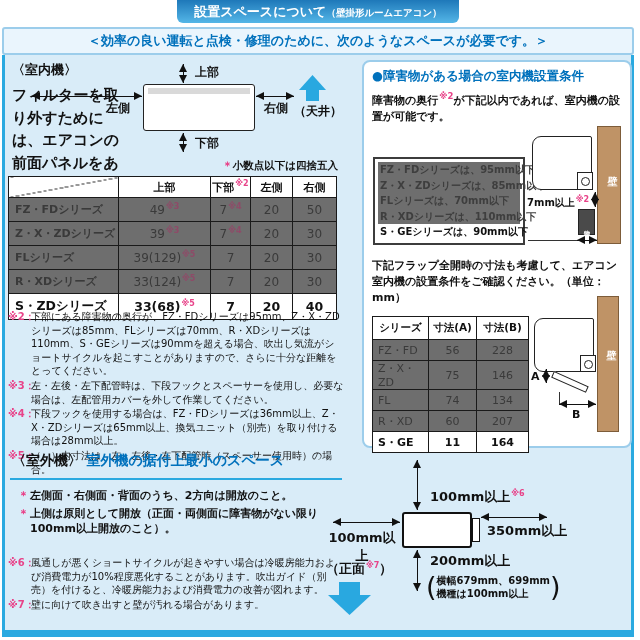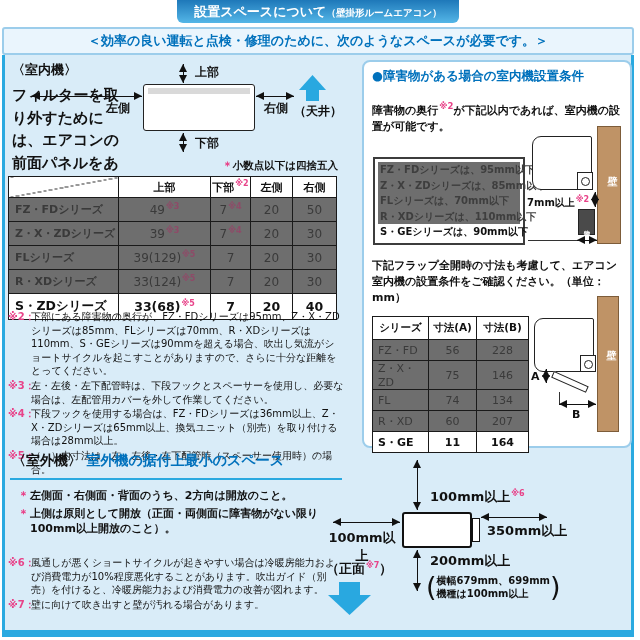--- a/index.html
+++ b/index.html
@@ -53,21 +53,21 @@
   .bullet{margin:0 0 3px 0;font-size:11px;line-height:1.38;position:relative;padding-left:12px;font-weight:bold;}
   .bullet .star{position:absolute;left:0;top:0;color:#e84389;}
 
   
   #outdoor-underline{left:10px;top:478px;width:332px;height:2px;background:#2aa9e0;}
 
   
   #panel{left:362px;top:60px;width:270px;height:388px;box-sizing:border-box;
     background:#fff;border:2px solid #9ccdeb;border-radius:8px;}
   #panel-heading{left:372px;top:68px;font-size:12.5px;font-weight:bold;color:#0071bc;}
-  #panel-intro{left:372px;top:100px;width:254px;font-size:11px;line-height:1.45;font-weight:bold;}
+  #panel-intro{left:372px;top:90px;width:254px;font-size:11px;line-height:1.45;font-weight:bold;}
   #panel-intro .ref{font-size:8.5px;}
 
   
   #depth-box{left:373px;top:157px;width:152px;box-sizing:border-box;
     background:#fff;border:2px solid #3c3c3c;padding:3px;}
   .dl-row{height:15.5px;line-height:15.5px;font-size:10px;padding:0 2px;
     white-space:nowrap;font-weight:bold;color:#111;}
   .dl-row.dim{background:#6e6e6e;color:#3e3e3e;}
 
   

